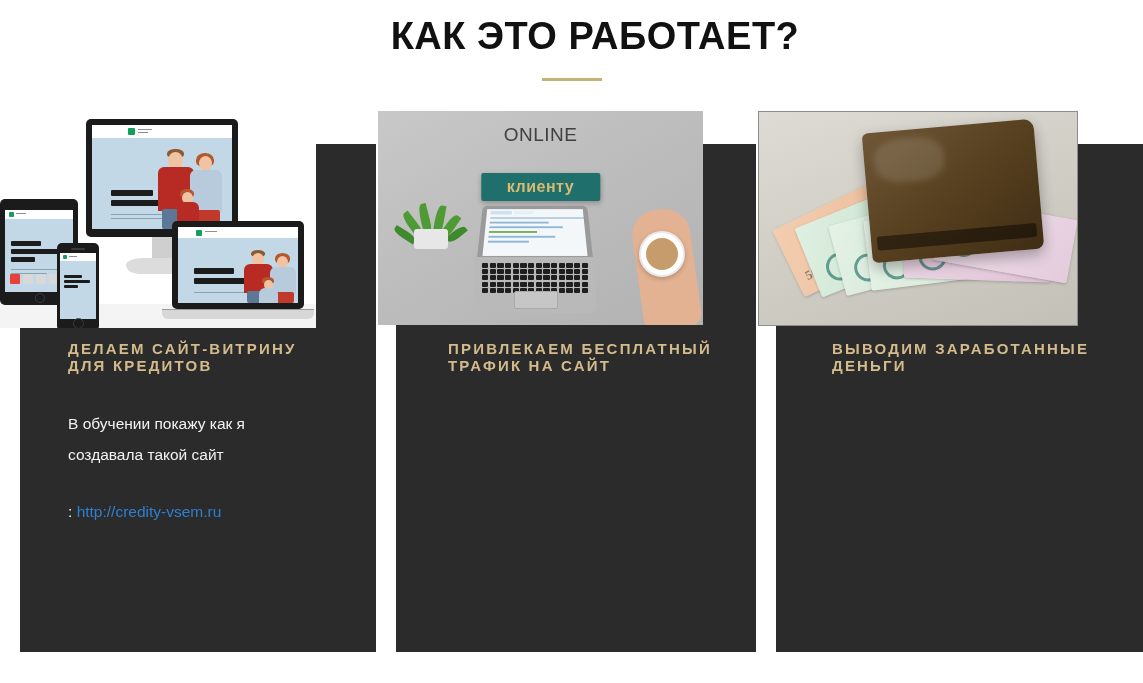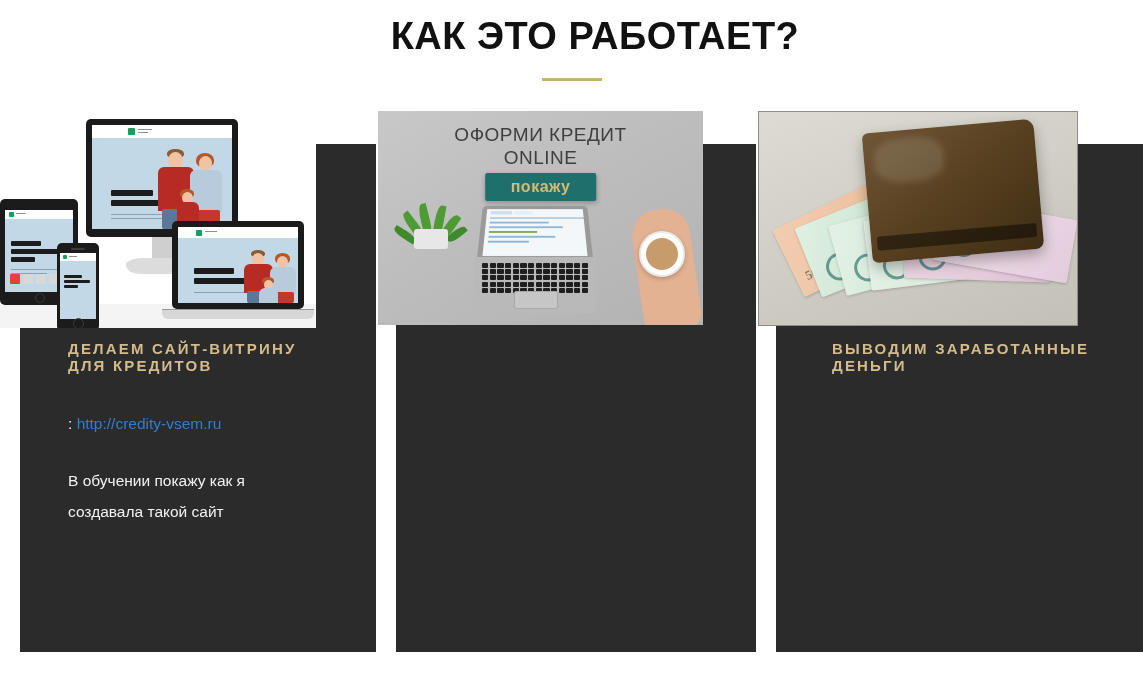--- a/index.html
+++ b/index.html
@@ -411,36 +411,35 @@
               </div>
             </div>
           </div>
           <div class="laptop-base" style="left:-10px; top:88px; width:152px; height:9px;"></div>
         </div>
       </div>
     </div>
 
     <div class="card-body">
       <h3 class="card-title">ДЕЛАЕМ САЙТ-ВИТРИНУ ДЛЯ КРЕДИТОВ</h3>
+      <p class="card-text">В обучении покажу как я создавала такой сайт</p>
       <p class="card-text"><span>:</span> <a class="card-link" href="#">http://credity-vsem.ru</a></p>
-      <p class="card-text">В обучении покажу как я создавала такой сайт</p>
     </div>
   </div>
 
   <div class="card card-2">
     <div class="card-panel"></div>
 
     <div class="card-photo">
       <div class="desk">
         <div class="desk-title">
-          <div>ОФОРМИ КРЕДИТ</div>
           <div>ONLINE</div>
         </div>
         <div class="desk-btn">
-          <span>покажу</span>
+          <span>клиенту</span>
         </div>
 
         <div>
           <div class="leaf" style="left:40px; top:96px; width:9px; height:30px; transform:rotate(-38deg);"></div>
           <div class="leaf" style="left:47px; top:92px; width:9px; height:34px; transform:rotate(-14deg);"></div>
           <div class="leaf" style="left:54px; top:94px; width:9px; height:32px; transform:rotate(10deg);"></div>
           <div class="leaf" style="left:60px; top:100px; width:9px; height:27px; transform:rotate(34deg);"></div>
           <div class="leaf" style="left:33px; top:106px; width:8px; height:24px; transform:rotate(-58deg); background:#3f8a2c;"></div>
           <div class="leaf" style="left:66px; top:108px; width:8px; height:22px; transform:rotate(52deg); background:#3f8a2c;"></div>
           <div class="plant-pot"></div>
@@ -537,20 +536,21 @@
         </div>
 
         <div class="hand"></div>
         <div class="cup">
           <div class="crema"></div>
         </div>
       </div>
     </div>
 
     <div class="card-body">
+      <h3 class="card-title">ПРИВЛЕКАЕМ БЕСПЛАТНЫЙ ТРАФИК НА САЙТ</h3>
     </div>
   </div>
 
   <div class="card card-3">
     <div class="card-panel"></div>
 
     <div class="card-photo">
       <div class="wallet-scene">
         <div class="bill" style="left:22px; top:82px; width:150px; height:74px; background:linear-gradient(120deg,#f3cdb0,#e8b896); transform:rotate(-26deg);">
           <span class="num" style="left:10px; bottom:10px;">5000</span>

